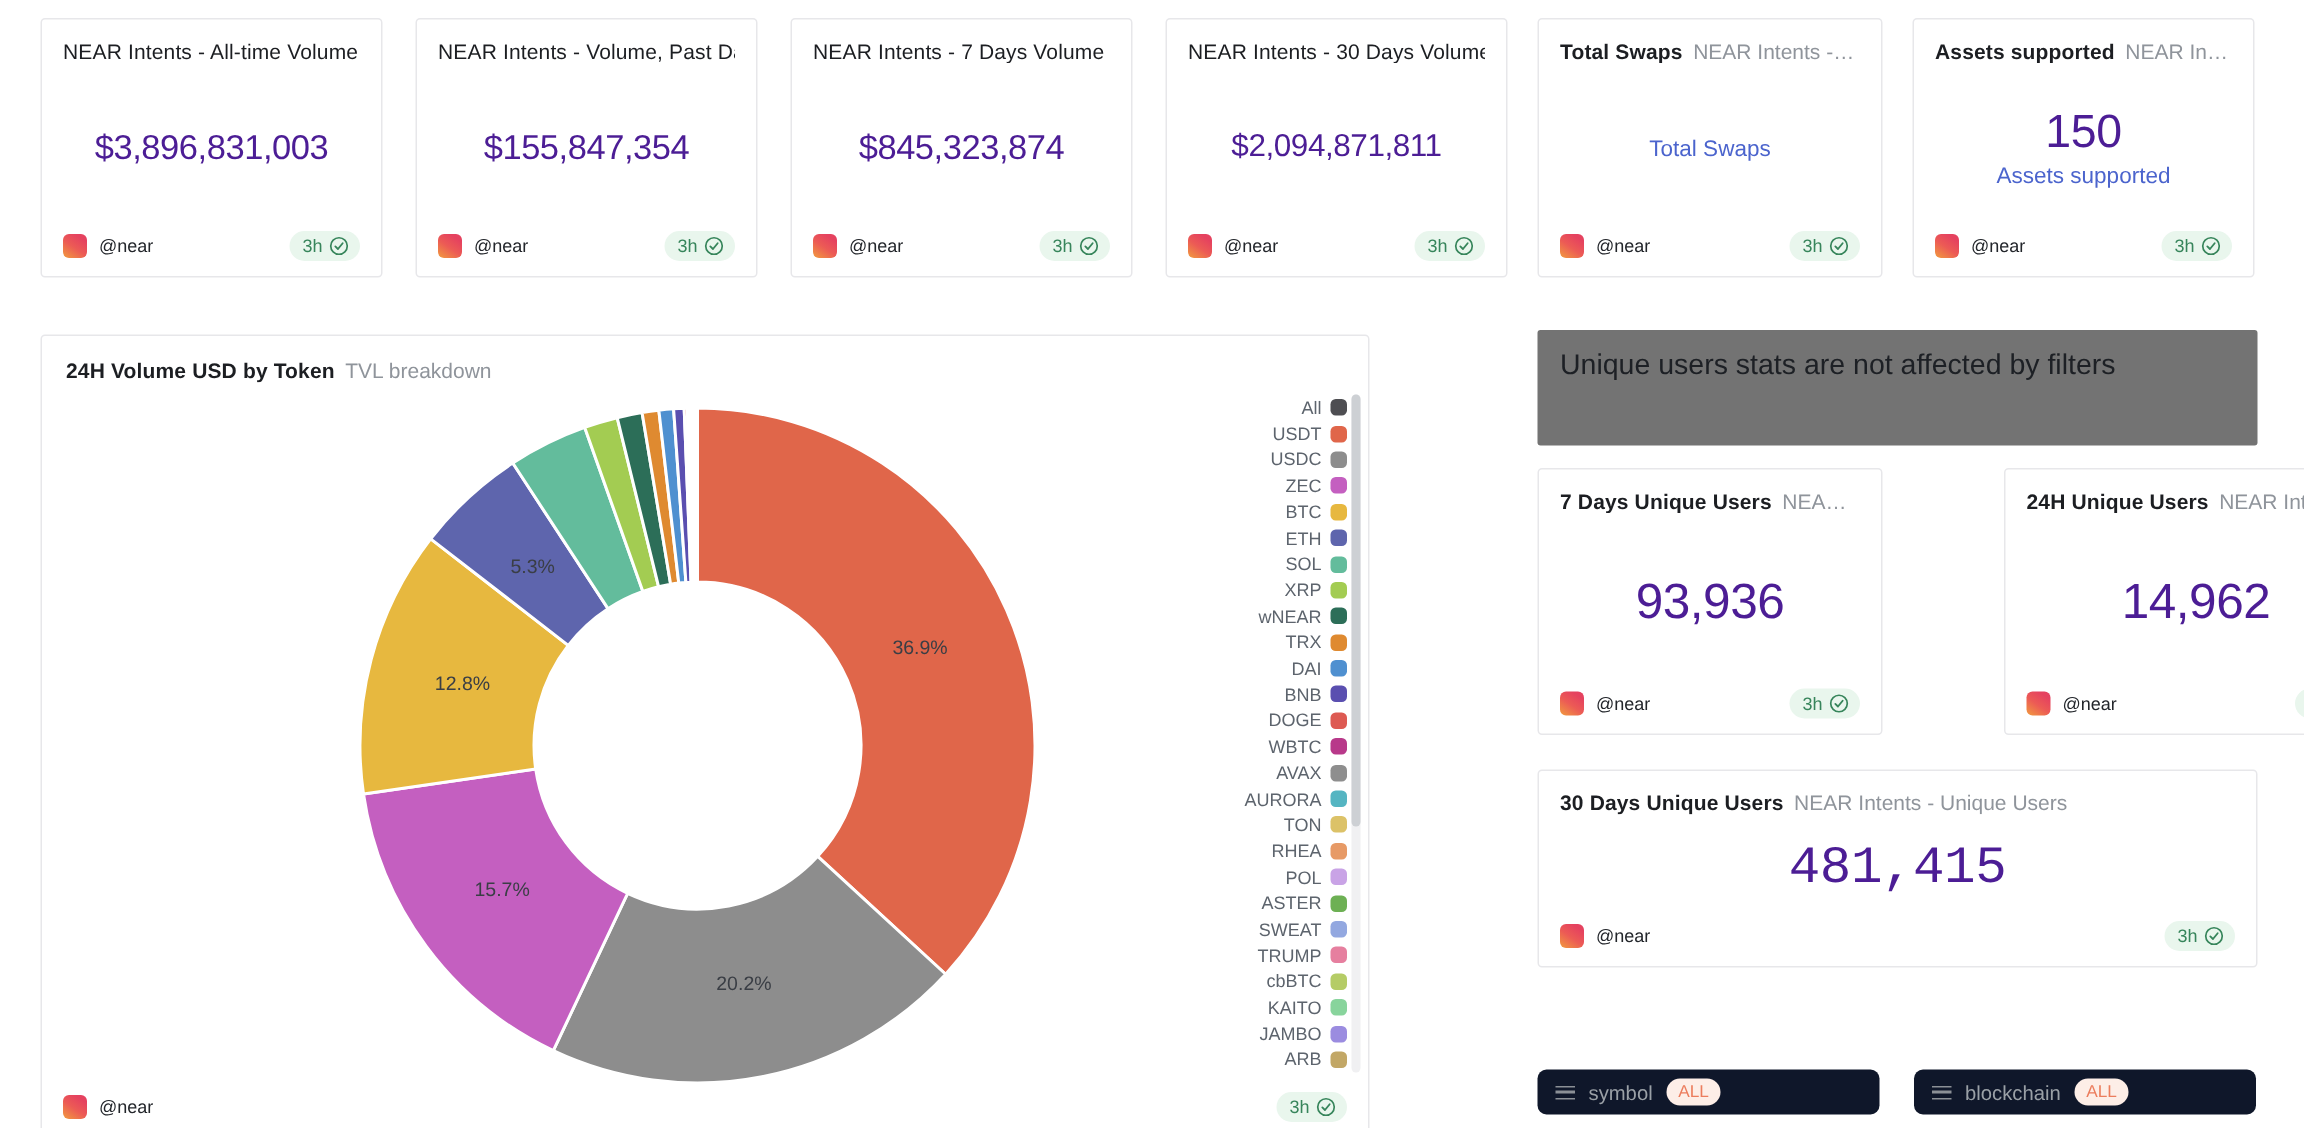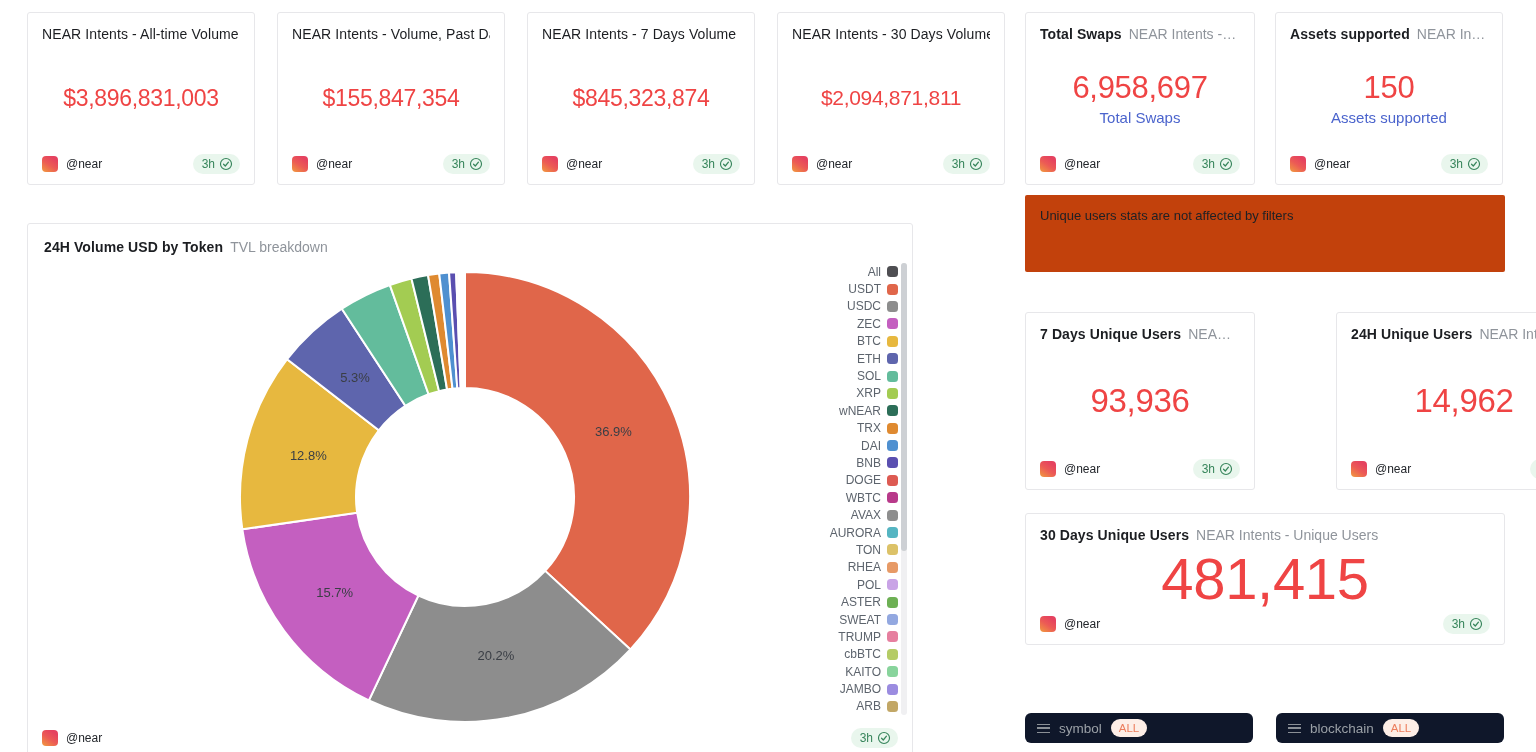--- a/index.html
+++ b/index.html
@@ -7,23 +7,23 @@
   body { font-family:"Liberation Sans","DejaVu Sans",sans-serif; }
   #app { position:relative; width:1536px; height:752px; background:#fff; overflow:hidden; }
 
   .card { position:absolute; background:#fff; border:1px solid #e7e7ea; border-radius:3px;
           display:flex; flex-direction:column; padding:13px 14px 10px 14px; }
   .card-head { display:flex; align-items:center; gap:7px; white-space:nowrap; overflow:hidden; flex:0 0 auto; }
   .card-title { font-size:14px; font-weight:700; color:#1c1e22; letter-spacing:.1px; }
   .card-title.reg { font-weight:400; }
   .card-sub { font-size:14px; color:#8f949b; overflow:hidden; text-overflow:ellipsis; min-width:0; }
   .card-mid { flex:1 1 auto; display:flex; flex-direction:column; align-items:center; justify-content:center; }
-  .big-value { color:#ef4444; letter-spacing:-.3px; }
+  .big-value { color:#4c1d95; letter-spacing:-.3px; }
   .v23 { font-size:23px; } .v22 { font-size:21px; } .v30 { font-size:31px; }
-  .v32 { font-size:33px; } .v44 { font-size:58px; }
+  .v32 { font-size:33px; } .v44 { font-size:35px;font-family:Liberation Mono, monospace; }
   .value-sub { color:#4b64cd; font-size:15px; margin-top:3px; }
   .card-foot { display:flex; align-items:center; justify-content:space-between; flex:0 0 auto;gap:44px; }
   .author { display:flex; align-items:center; gap:8px; font-size:12px; color:#23262b; cursor:pointer; }
   .avatar { width:16px; height:16px; border-radius:4px;
             background:linear-gradient(215deg,#e5425f 20%,#ec5b55 55%,#f2a33c 105%); }
   .badge { display:flex; align-items:center; gap:4px; background:#e9f6ed; color:#37855b;
            font-size:12px; padding:3px 7px 3px 9px; border-radius:11px; cursor:pointer; }
   .badge svg { display:block; }
 
   
@@ -33,22 +33,22 @@
   .slice-label { font-size:13px; fill:#3a3e45; font-family:"Liberation Sans","DejaVu Sans",sans-serif; }
   #chart-legend { position:absolute; top:39px; right:14px; width:130px; }
   .legend-row { display:flex; justify-content:flex-end; align-items:center; gap:6px; height:17.4px;
                 font-size:12px; color:#5d646d; cursor:pointer; }
   .legend-swatch { width:11px; height:11px; border-radius:3.5px; flex:0 0 auto; }
   #legend-track { position:absolute; top:39px; right:5px; width:6px; height:452px; background:#f0f0f2; border-radius:3px; }
   #legend-thumb { position:absolute; top:39px; right:5px; width:6px; height:288px; background:#cdd0d4; border-radius:3px; cursor:pointer; }
   #chart-card .card-foot { position:absolute; left:14px; right:14px; bottom:9px; }
 
   
-  #note-box { position:absolute; left:1025px; top:195px; width:480px; height:77px;
-              background:#c2410c; border-radius:2px; padding:13px 15px; font-size:13px; color:#1d2025; }
+  #note-box { position:absolute; left:1025px; top:220px; width:480px; height:77px;
+              background:#737373; border-radius:2px; padding:13px 15px; font-size:19px; color:#1d2025; }
 
   
   .filter { position:absolute; height:30px; background:#0f172a; border-radius:6px;
             display:flex; align-items:center; gap:9px; padding:0 12px; cursor:pointer; }
   .ham { width:13px; height:9px; border-top:1.6px solid #8b9096; border-bottom:1.6px solid #8b9096;
          position:relative; }
   .ham::after { content:""; position:absolute; left:0; right:0; top:2.7px; height:1.6px; background:#8b9096; }
   .filter-label { font-size:13.5px; color:#9aa0a6; }
   .all-badge { background:#fdeee7; color:#ec7d5d; font-size:11.5px; padding:3px 8px; border-radius:10px; }
 </style>
@@ -144,21 +144,20 @@
         </span>
     </div>
   </div>
 
   <div class="card" style="left:1025px;top:12px;width:230px;height:173px">
     <div class="card-head">
         <span class="card-title">Total Swaps</span>
         <span class="card-sub">NEAR Intents - Stats</span>
       </div>
     <div class="card-mid">
-        <span class="big-value v30">6,958,697</span>
         <span class="value-sub">Total Swaps</span>
       </div>
     <div class="card-foot">
       <span class="author">
           <span class="avatar"></span>
           <span>@near</span>
         </span>
       <span class="badge">
           <span>3h</span>
           <svg width="14" height="14" viewBox="0 0 16 16">

